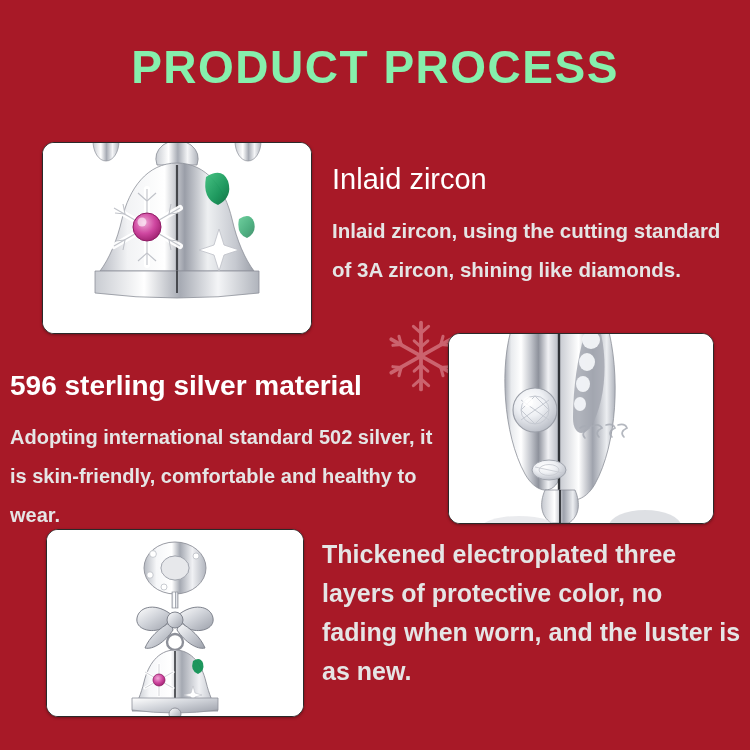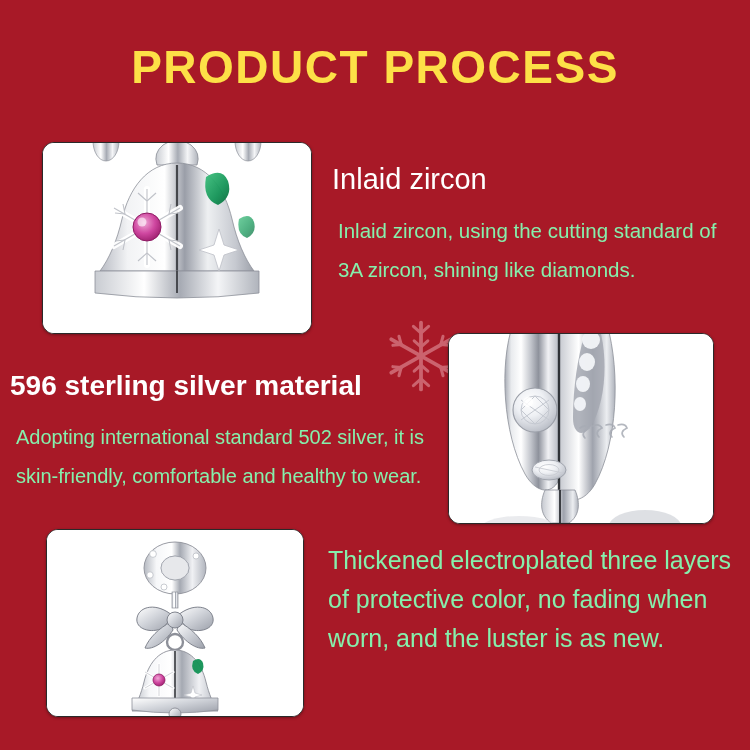--- a/index.html
+++ b/index.html
@@ -21,21 +21,21 @@
     overflow: hidden;
   }
 
   
   .title {
     position: absolute;
     left: 0;
     top: 42px;
     width: 750px;
     text-align: center;
-    color: #fde047;
+    color: #86efac;
     font-size: 46px;
     font-weight: bold;
     letter-spacing: 1.5px;
     line-height: 50px;
     white-space: nowrap;
   }
 
   
   .snowflake-watermark {
     position: absolute;
@@ -72,25 +72,25 @@
     color: #ffffff;
     font-size: 29px;
     line-height: 36px;
     margin: 16px 0 14px 0;
     white-space: nowrap;
   }
   .block-heading.light { font-weight: normal; }
   .block-heading.heavy { font-weight: bold; }
 
   .block-body {
-    color: #86efac;
+    color: #e5e5e5;
     font-size: 20.5px;
-    font-weight: normal;
+    font-weight: bold;
     line-height: 39px;
-    margin: 6px;
+    margin: 0;
   }
   .block-2 .block-heading { font-size: 28px; }
   .block-2 .block-body { font-size: 20px; }
   .block-3 .block-body { font-size: 25px; }
 </style>
 </head>
 <body>
 
 <div class="poster">
 

